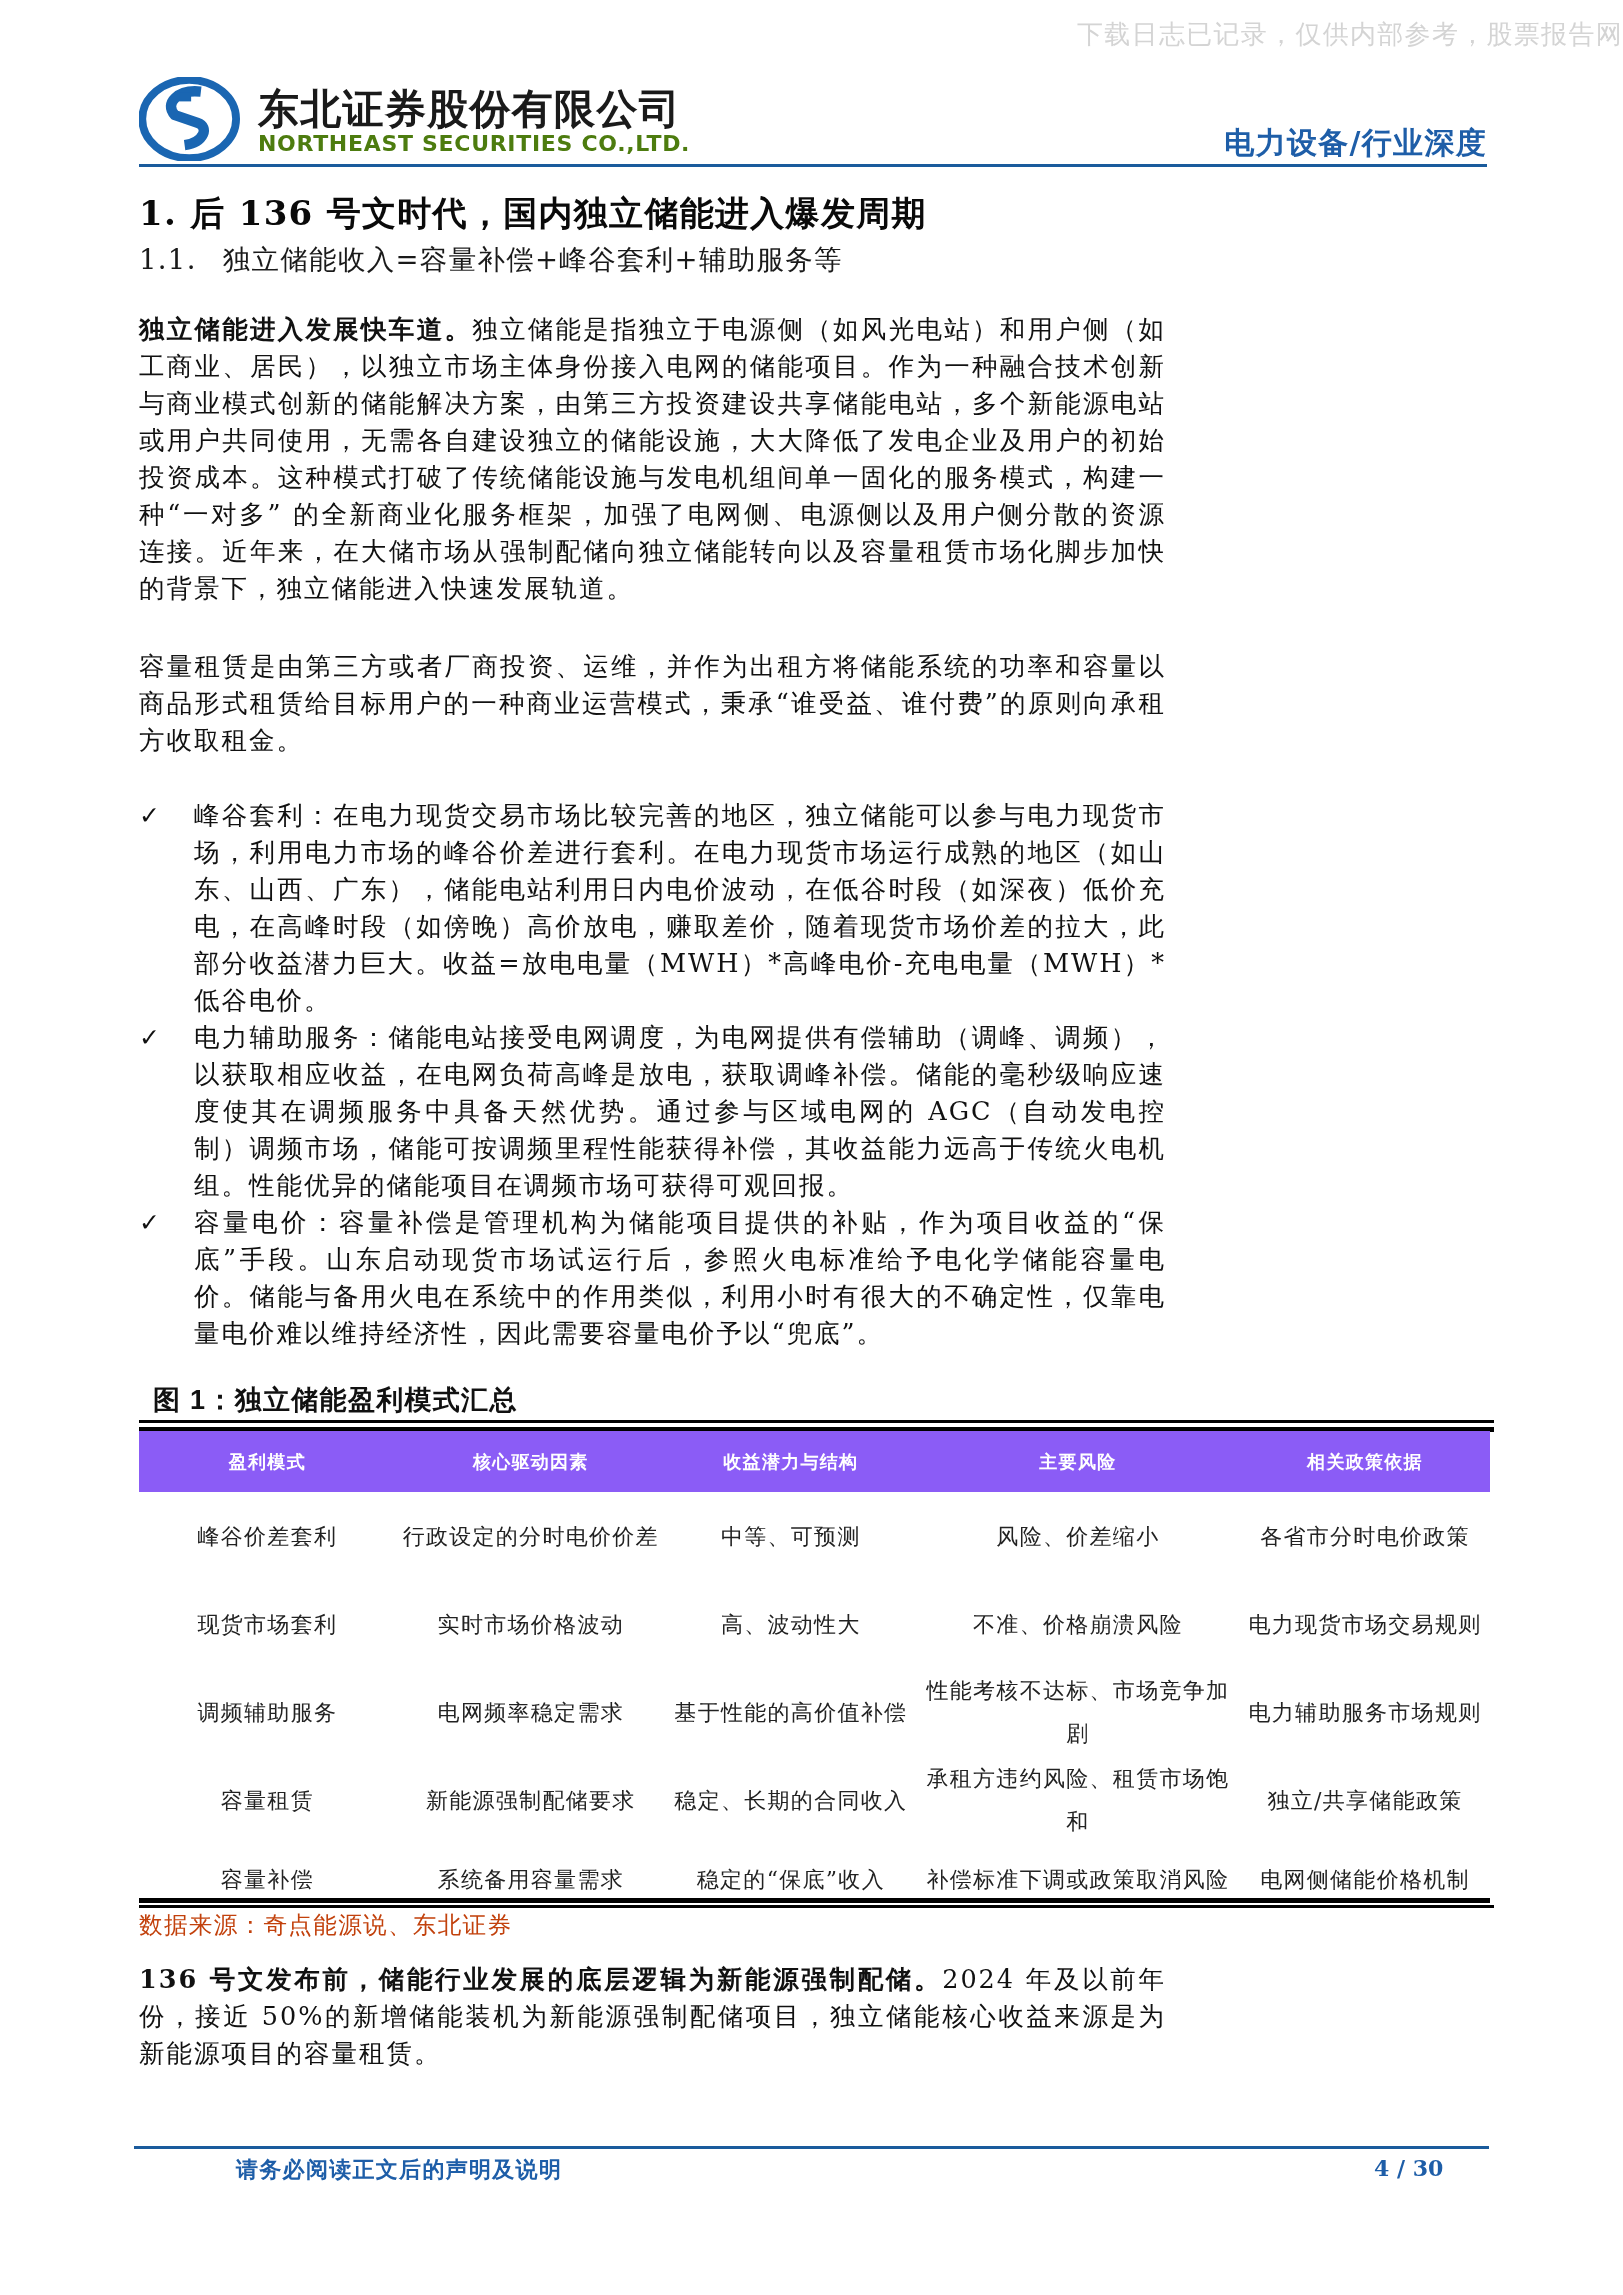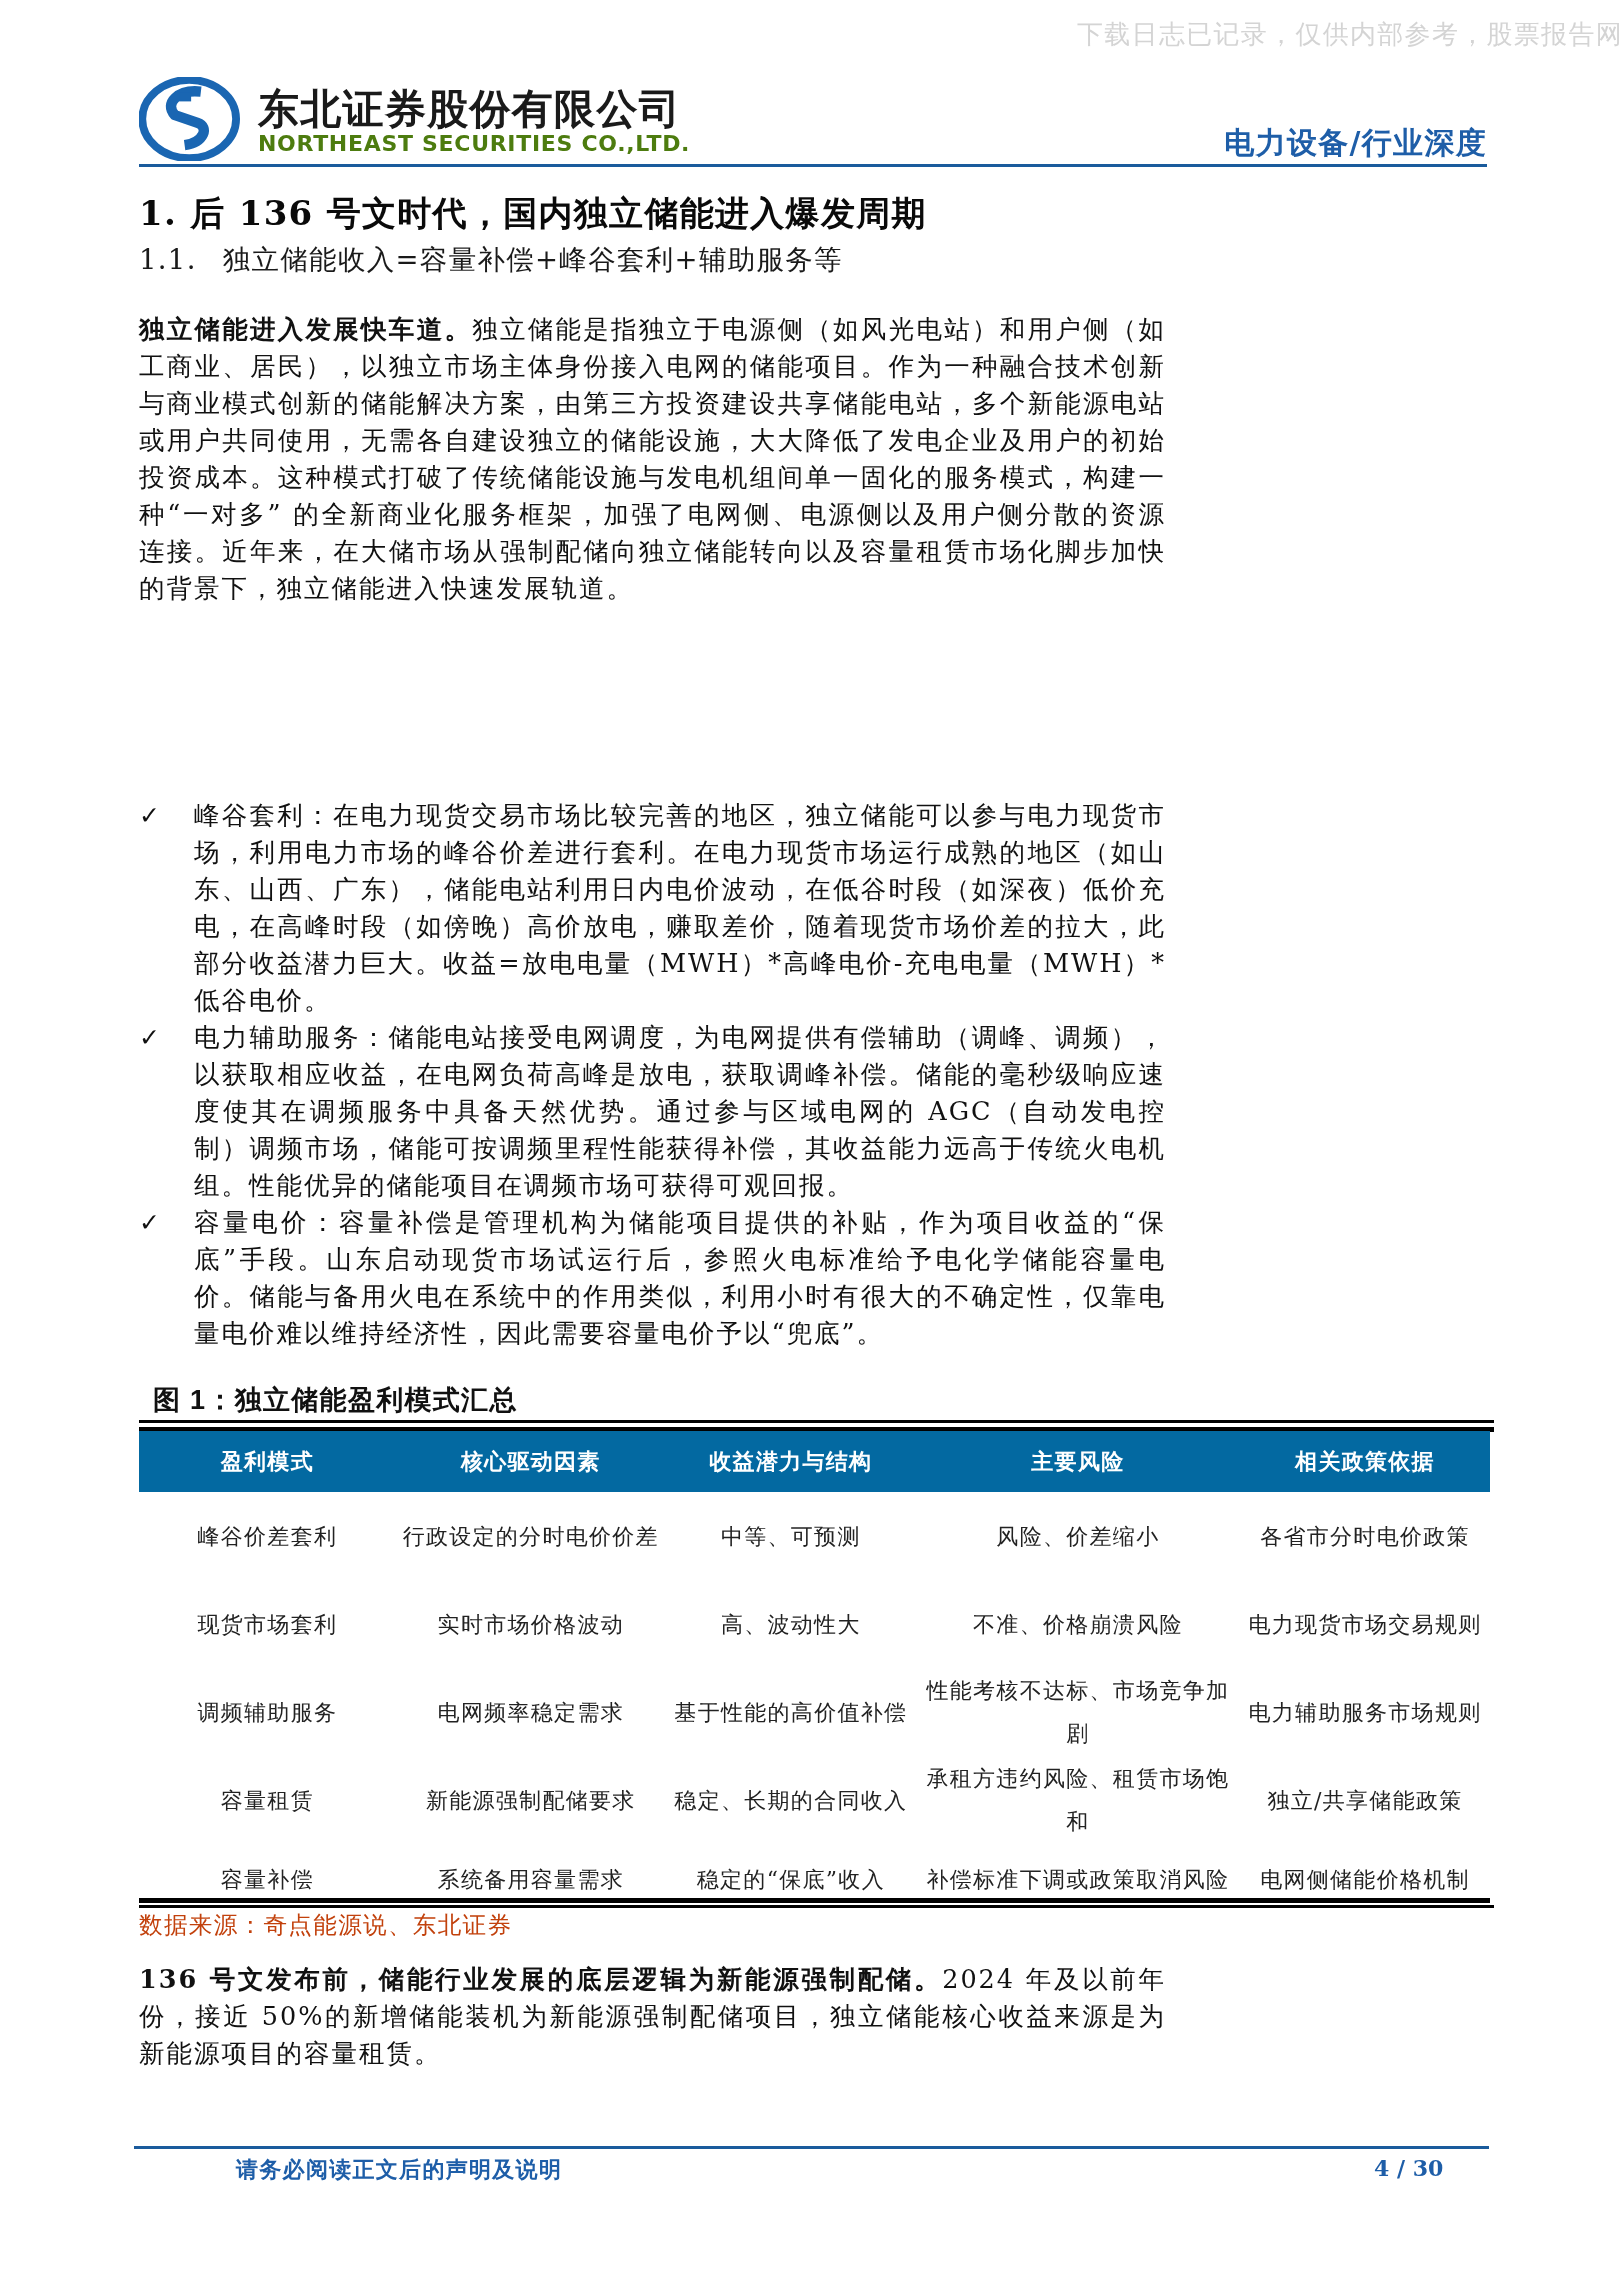--- a/index.html
+++ b/index.html
@@ -59,22 +59,22 @@
     position: absolute; left: 153px; top: 1382px;
     font-family: Liberation Sans, sans-serif; font-weight: bold; font-size: 27px; color: #111; letter-spacing: 1.3px;
   }
   .fig-rule-top1 { position: absolute; left: 139px; top: 1420px; width: 1355px; height: 3.3px; background: #000; }
   .fig-rule-top2 { position: absolute; left: 139px; top: 1427px; width: 1355px; height: 5.2px; background: #000; }
   table.fig {
     position: absolute; left: 139px; top: 1431px; width: 1351px;
     border-collapse: collapse; table-layout: fixed;
   }
   table.fig th {
-    background: #0369a1; color: #fff; height: 59px;
-    font-family: "DejaVu Sans", sans-serif; font-weight: bold; font-size: 22px; letter-spacing: 1.3px;
+    background: #8b5cf6; color: #fff; height: 59px;
+    font-family: "DejaVu Sans", sans-serif; font-weight: bold; font-size: 18px; letter-spacing: 1.3px;
     text-align: center; vertical-align: middle;
   }
   table.fig td {
     font-size: 22px; line-height: 43px; letter-spacing: 1.3px; color: #222;
     text-align: center; vertical-align: middle; padding: 0 2.6px;
   }
   table.fig tr.r td { height: 88px; }
   table.fig tr.r.last td { height: 71px; text-align: center; }
   .fig-rule-bot1 { position: absolute; left: 139px; top: 1898px; width: 1351px; height: 5.2px; background: #000; }
   .fig-rule-bot2 { position: absolute; left: 139px; top: 1905px; width: 1355px; height: 2.6px; background: #000; }
@@ -111,20 +111,21 @@
 <div class="h1">1.  后 136 号文时代，国内独立储能进入爆发周期</div>
 <div class="h2">
   <span class="num">1.1.</span><span>独立储能收入=容量补偿+峰谷套利+辅助服务等</span>
 </div>
 
 <div class="para" style="top:311px;">
   <b>独立储能进入发展快车道。</b><span>独立储能是指独立于电源侧（如风光电站）和用户侧（如工商业、居民），以独立市场主体身份接入电网的储能项目。作为一种融合技术创新与商业模式创新的储能解决方案，由第三方投资建设共享储能电站，多个新能源电站或用户共同使用，无需各自建设独立的储能设施，大大降低了发电企业及用户的初始投资成本。这种模式打破了传统储能设施与发电机组间单一固化的服务模式，构建一种“一对多” 的全新商业化服务框架，加强了电网侧、电源侧以及用户侧分散的资源连接。近年来，在大储市场从强制配储向独立储能转向以及容量租赁市场化脚步加快的背景下，独立储能进入快速发展轨道。</span>
 </div>
 
 <div class="para" style="top:648px;">
+  <div>容量租赁是由第三方或者厂商投资、运维，并作为出租方将储能系统的功率和容量以商品形式租赁给目标用户的一种商业运营模式，秉承“谁受益、谁付费”的原则向承租方收取租金。</div>
 </div>
 
 <div class="bullet-list" style="top:797px;">
   <div class="bullet">
     <span class="check">✓</span>
     <span>峰谷套利：在电力现货交易市场比较完善的地区，独立储能可以参与电力现货市场，利用电力市场的峰谷价差进行套利。在电力现货市场运行成熟的地区（如山东、山西、广东），储能电站利用日内电价波动，在低谷时段（如深夜）低价充电，在高峰时段（如傍晚）高价放电，赚取差价，随着现货市场价差的拉大，此部分收益潜力巨大。收益=放电电量（MWH）*高峰电价-充电电量（MWH）*低谷电价。</span>
   </div>
   <div class="bullet">
     <span class="check">✓</span>
     <span>电力辅助服务：储能电站接受电网调度，为电网提供有偿辅助（调峰、调频），以获取相应收益，在电网负荷高峰是放电，获取调峰补偿。储能的毫秒级响应速度使其在调频服务中具备天然优势。通过参与区域电网的 AGC（自动发电控制）调频市场，储能可按调频里程性能获得补偿，其收益能力远高于传统火电机组。性能优异的储能项目在调频市场可获得可观回报。</span>

